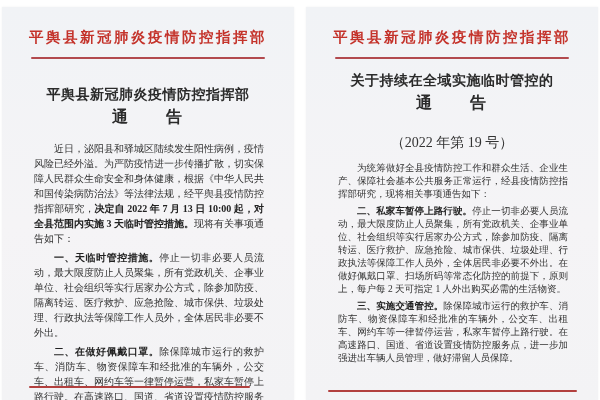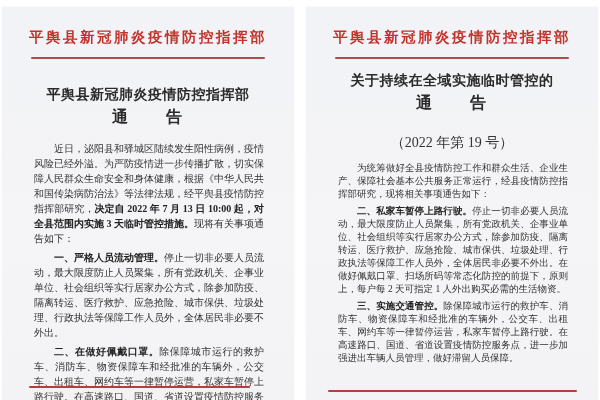--- a/index.html
+++ b/index.html
@@ -49,21 +49,21 @@
 
 <article class="page page-left">
   <h1 class="masthead">平舆县新冠肺炎疫情防控指挥部</h1>
   <div class="masthead-rule"></div>
   <div class="title-block">
     <div class="doc-title">平舆县新冠肺炎疫情防控指挥部</div>
     <div class="notice-word">通　　告</div>
   </div>
   <div class="doc-body">
       <p class="para"><span>近日，泌阳县和驿城区陆续发生阳性病例，疫情风险已经外溢。为严防疫情进一步传播扩散，切实保障人民群众生命安全和身体健康，根据《中华人民共和国传染病防治法》等法律法规，经平舆县疫情防控指挥部研究，</span><b>决定自 2022 年 7 月 13 日 10:00 起，对全县范围内实施 3 天临时管控措施。</b><span>现将有关事项通告如下：</span></p>
-      <p class="para"><b>一、严格人员流动管理。</b><span>停止一切非必要人员流动，最大限度防止人员聚集，所有党政机关、企事业单位、社会组织等实行居家办公方式，除参加防疫、隔离转运、医疗救护、应急抢险、城市保供、垃圾处理、行政执法等保障工作人员外，全体居民非必要不外出。</span></p>
+      <p class="para"><b>一、天临时管控措施。</b><span>停止一切非必要人员流动，最大限度防止人员聚集，所有党政机关、企事业单位、社会组织等实行居家办公方式，除参加防疫、隔离转运、医疗救护、应急抢险、城市保供、垃圾处理、行政执法等保障工作人员外，全体居民非必要不外出。</span></p>
       <p class="para"><b>二、在做好佩戴口罩。</b><span>除保障城市运行的救护车、消防车、物资保障车和经批准的车辆外，公交车、出租车、网约车等一律暂停运营，私家车暂停上路行驶。在高速路口、国道、省道设置疫情防控服务点，进一步加强进出车辆人员管理。</span></p>
     </div>
   <div class="bottom-rule"></div>
 </article>
 
 <article class="page page-right">
   <h1 class="masthead">平舆县新冠肺炎疫情防控指挥部</h1>
   <div class="masthead-rule"></div>
   <div class="title-block">
     <div class="doc-title">关于持续在全域实施临时管控的</div>

